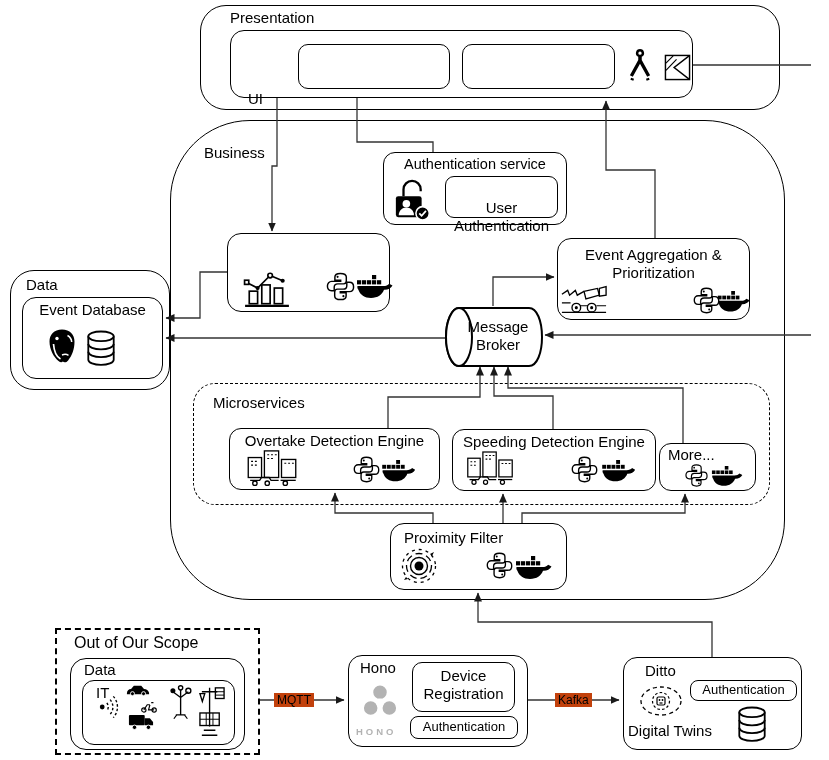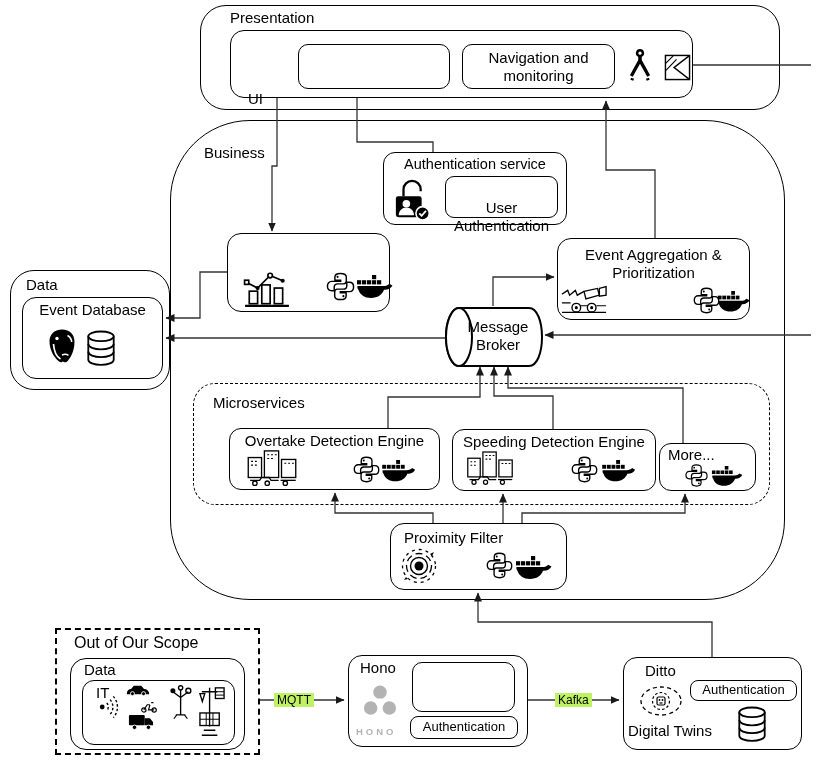--- a/index.html
+++ b/index.html
@@ -5,21 +5,21 @@
   html,body{margin:0;padding:0;background:#fff;}
   #canvas{position:relative;width:811px;height:760px;background:#fff;
           font-family:"Liberation Sans", sans-serif;color:#000;overflow:hidden;}
   .box{position:absolute;border:1.6px solid #000;border-radius:12px;background:transparent;box-sizing:border-box;}
   .dashed{border-style:dashed;}
   .abs{position:absolute;}
   .lbl{position:absolute;font-size:15px;line-height:1.15;white-space:nowrap;}
   .title{position:absolute;font-size:15px;line-height:1.22;text-align:center;}
   .small{font-size:13px;}
   #wires{position:absolute;left:0;top:0;z-index:6;pointer-events:none;}
-  .edge-lbl{position:absolute;z-index:7;background:#bef264;font-size:12px;padding:0 3px;line-height:14px;}
+  .edge-lbl{position:absolute;z-index:7;background:#c2410c;font-size:12px;padding:0 3px;line-height:14px;}
   .honotxt{position:absolute;font-size:9.5px;letter-spacing:3px;color:#b3b3b3;font-weight:bold;}
   svg.ico{display:block;}
 </style>
 </head>
 <body>
 
 <div id="canvas">
 
   <svg width="0" height="0" style="position:absolute" aria-hidden="true">
     <defs>
@@ -163,21 +163,20 @@
 
   <div class="box" style="left:200px;top:5px;width:580px;height:105px;border-radius:26px;"></div>
   <div class="lbl" style="left:230px;top:9px;">Presentation</div>
 
   <div class="box" style="left:230px;top:30px;width:463px;height:68px;border-radius:14px;"></div>
   <div class="lbl" style="left:248px;top:42px;margin-top:48px;">UI</div>
 
   <div class="box" style="left:298px;top:44px;width:152px;height:45px;border-radius:10px;"></div>
 
   <div class="box" style="left:462px;top:44px;width:153px;height:45px;border-radius:10px;"></div>
-  <div class="title" style="left:466px;top:49px;width:145px;">Navigation and monitoring</div>
 
   <span class="abs" style="left:625px;top:48px;">
       <svg class="ico" width="30" height="37">
         <use href="#i-compass"></use>
       </svg>
     </span>
   <span class="abs" style="left:664px;top:54px;">
       <svg class="ico" width="27" height="27">
         <use href="#i-kotlin"></use>
       </svg>
@@ -356,20 +355,21 @@
 
   <div class="box" style="left:348px;top:655px;width:180px;height:92px;border-radius:14px;"></div>
   <div class="lbl" style="left:360px;top:659px;">Hono</div>
   <span class="abs" style="left:358px;top:682px;">
       <svg class="ico" width="44" height="41">
         <use href="#i-hono"></use>
       </svg>
     </span>
   <div class="honotxt" style="left:356px;top:726px;">HONO</div>
   <div class="box" style="left:412px;top:662px;width:103px;height:50px;border-radius:10px;"></div>
+  <div class="title" style="left:413px;top:667px;width:101px;">Device Registration</div>
   <div class="box" style="left:410px;top:716px;width:108px;height:23px;border-radius:8px;"></div>
   <div class="title small" style="left:411px;top:719px;width:106px;">Authentication</div>
 
   <div class="box" style="left:623px;top:657px;width:179px;height:93px;border-radius:14px;"></div>
   <div class="lbl" style="left:645px;top:662px;">Ditto</div>
   <span class="abs" style="left:638px;top:684px;">
       <svg class="ico" width="46" height="34">
         <use href="#i-ditto"></use>
       </svg>
     </span>

